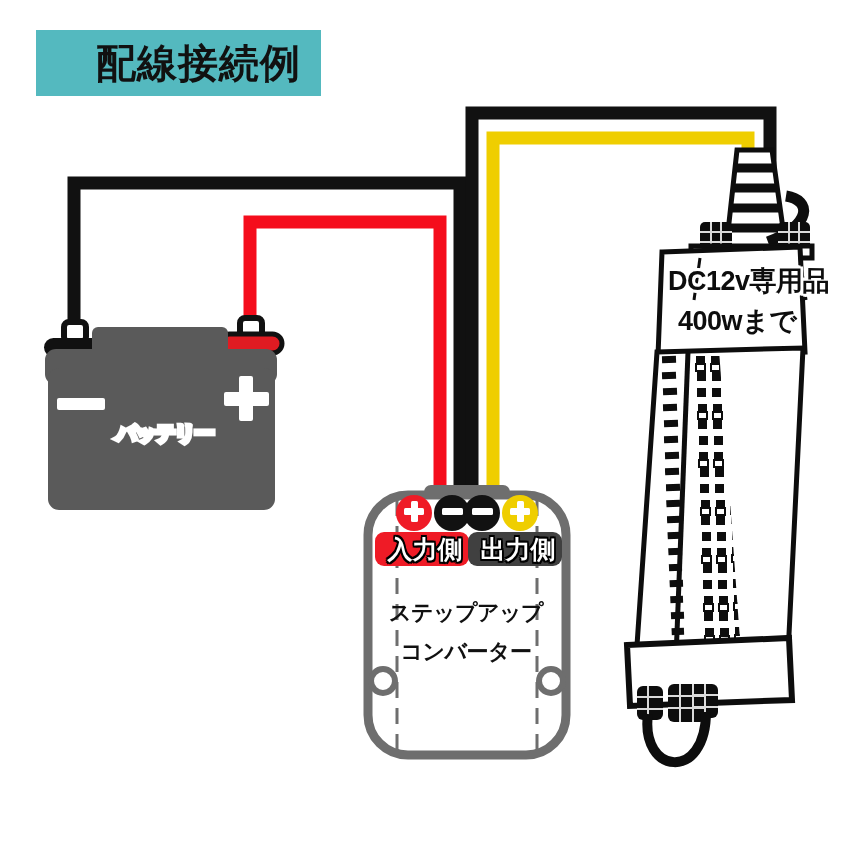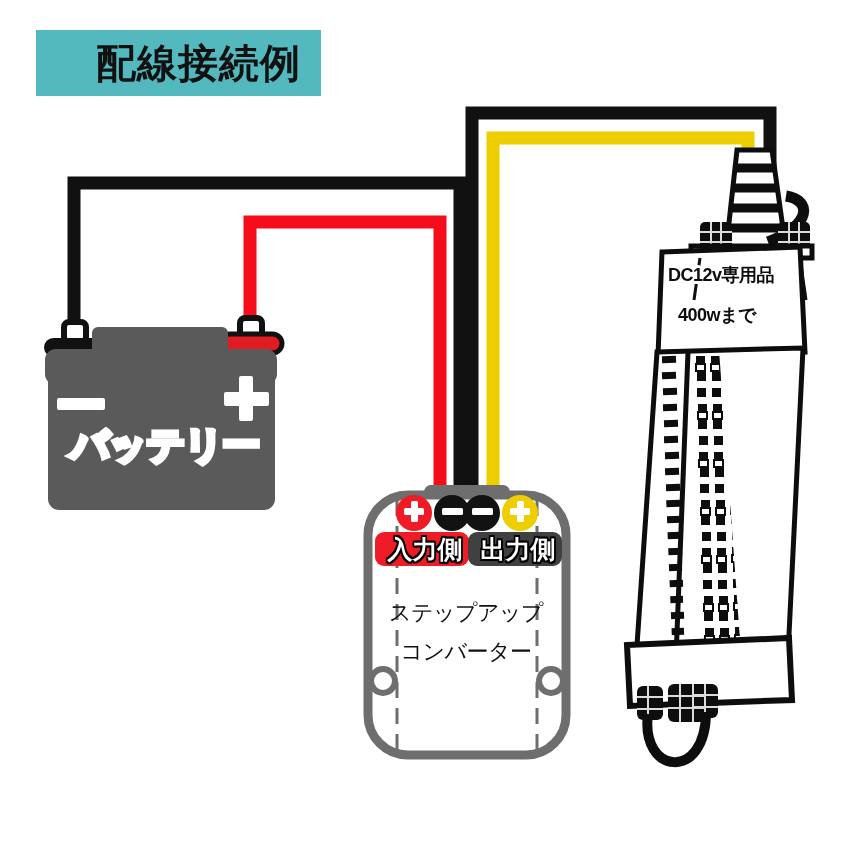--- a/index.html
+++ b/index.html
@@ -54,21 +54,21 @@
     line-height: 1;
     padding-left: 20px;
   }
   
   .battery-label {
     position: absolute;
     left: 40px;
     top: 420px;
     width: 250px;
     text-align: center;
-    font-size: 38px;
+    font-size: 20px;
     font-weight: bold;
     color: #ffffff;
     z-index: 6;
     -webkit-text-stroke: 5px #ffffff;
     paint-order: stroke fill;
     letter-spacing: -1px;
   }
   
   .side-label {
     position: absolute;
@@ -101,31 +101,31 @@
     width: 88px;
     background: #404040;
   }
   
   .conv-text {
     position: absolute;
     left: 372px;
     width: 188px;
     text-align: center;
     font-size: 22px;
-    font-weight: normal;
+    font-weight: bold;
     color: #101010;
     z-index: 6;
     letter-spacing: -0.5px;
   }
   #conv-line1 { top: 598px; }
   #conv-line2 { top: 637px; }
   
   .led-note {
     position: absolute;
-    font-size: 18px;
+    font-size: 27px;
     font-weight: bold;
     color: #0d0d0d;
     z-index: 7;
     letter-spacing: -0.5px;
     white-space: nowrap;
     text-shadow:
       -2.4px -2.4px 0 #fff, 2.4px -2.4px 0 #fff,
       -2.4px  2.4px 0 #fff, 2.4px  2.4px 0 #fff,
        0px -2.6px 0 #fff,  0px 2.6px 0 #fff,
       -2.6px 0px 0 #fff,  2.6px 0px 0 #fff,

